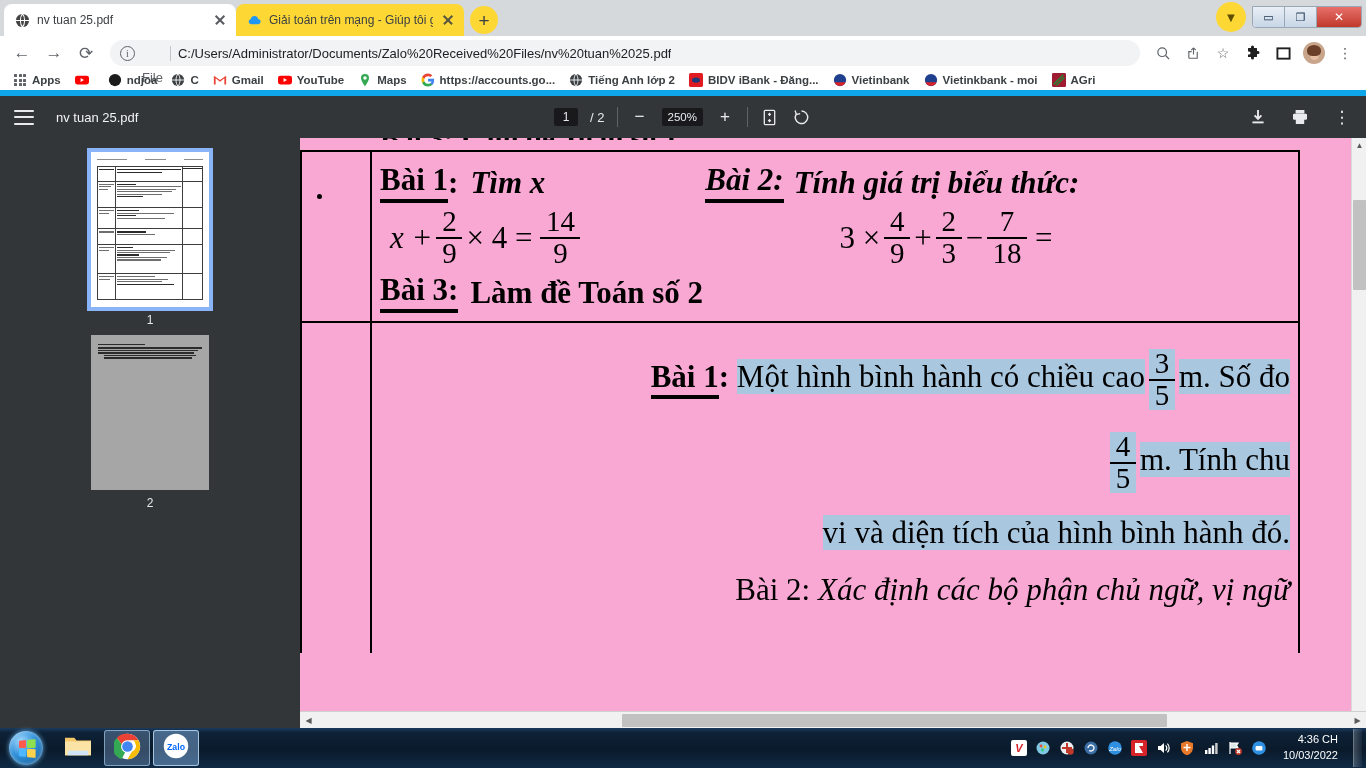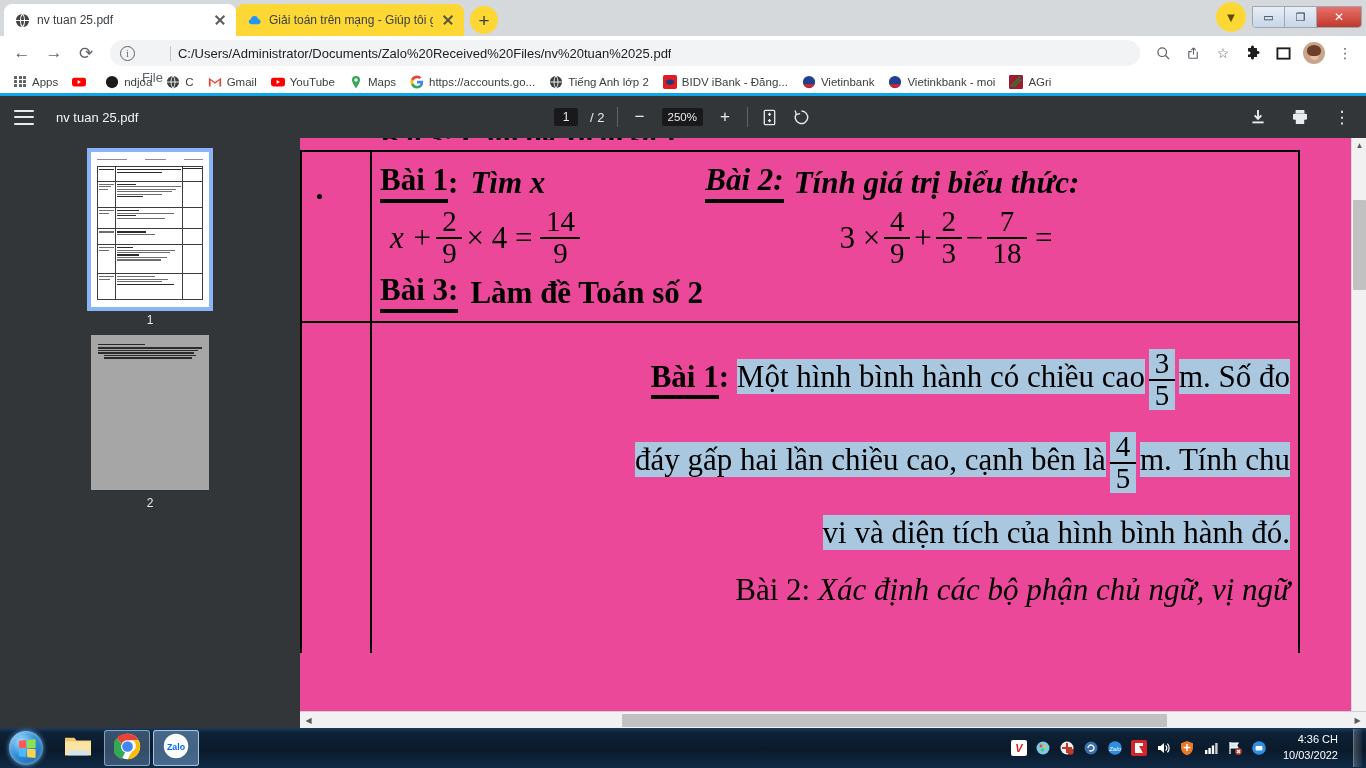--- a/index.html
+++ b/index.html
@@ -68,21 +68,21 @@
   .omni-url { font-size:13px; color:#202124; white-space:nowrap; overflow:hidden; }
   .tb-icon { width:26px; height:26px; display:flex; align-items:center; justify-content:center; color:#5f6368; font-size:14px; flex:0 0 26px; }
   .avatar { width:22px; height:22px; border-radius:50%; overflow:hidden; flex:0 0 22px; margin:0 3px;
             background:#c9a58c; position:relative; }
   .avatar::after { content:""; position:absolute; left:4px; top:3px; width:14px; height:11px; border-radius:50% 50% 40% 40%;
                    background:#6b3f2a; }
   .avatar::before { content:""; position:absolute; left:7px; top:9px; width:9px; height:9px; border-radius:50%; background:#e8bfa5; }
 
   
   .bookmarks { height:26px; display:flex; align-items:center; gap:0; padding:0 6px; background:#fff;
-               border-bottom:3px solid #0ea5e9; font-size:11.5px; color:#3c4043; overflow:hidden; }
+               border-bottom:6px solid #0ea5e9; font-size:11.5px; color:#3c4043; overflow:hidden;font-weight:bold; }
   .bm { display:flex; align-items:center; gap:5px; padding:0 7px; height:22px; white-space:nowrap; }
   .bm-ico { width:14px; height:14px; flex:0 0 14px; display:flex; align-items:center; justify-content:center; }
   .grid-ico { display:grid; grid-template-columns:repeat(3,3px); grid-template-rows:repeat(3,3px); gap:1.3px; }
   .grid-ico i { background:#5f6368; border-radius:.5px; display:block; }
 
   
   .pdfbar { height:42px; background:#323639; display:flex; align-items:center; padding:0 14px; color:#e8eaed; }
   .hamburger { width:20px; height:15px; display:flex; flex-direction:column; justify-content:space-between; margin-right:22px; }
   .hamburger span { display:block; height:2px; background:#e8eaed; border-radius:1px; }
   .pdf-title { font-size:13px; color:#f1f3f4; }
@@ -110,21 +110,21 @@
   .mini-table { flex:1 1 auto; border:1px solid #3d3d3d; display:flex; flex-direction:column; margin-top:3px; }
   .mini-row { flex:1 1 auto; display:flex; border-bottom:1px solid #3d3d3d; }
   .mini-row:last-child { border-bottom:none; }
   .mini-c1 { width:17%; border-right:1px solid #3d3d3d; padding:1px; }
   .mini-c2 { flex:1 1 auto; border-right:1px solid #3d3d3d; padding:1px; }
   .mini-c3 { width:18%; }
   .ln { height:1.3px; background:#6e6e6e; margin:1.2px 0; }
   .ln.d { background:#2b2b2b; }
   .mini2 { position:absolute; left:7px; right:7px; top:8px; }
 
-  .pageview { flex:1 1 auto; position:relative; background:#ec4899; overflow:hidden; }
+  .pageview { flex:1 1 auto; position:relative; background:#f9a8d4; overflow:hidden; }
   .page { position:absolute; left:0; top:0; width:1055px; background:#fff; }
 
   
   .doc { font-family:"Liberation Serif", serif; color:#000; }
   .cut-top { position:absolute; left:80px; top:-16px; font-size:29px; font-weight:bold; white-space:nowrap;
              overflow:hidden; height:18px; }
 
   .tbl-outer { position:absolute; left:0; top:12px; width:1000px; border-top:2px solid #000; }
   .row { display:flex; border-bottom:2px solid #000; }
   .cell-narrow { width:72px; border-right:2px solid #000; border-left:2px solid #000; position:relative; }
@@ -646,21 +646,21 @@
                 <div class="para">
                   <span class="bai-lbl" style="font-weight:bold;">Bài 1</span><span style="font-weight:bold;">:</span>
                   <span class="hl">Một hình bình hành có chiều cao</span><span class="frac hl">
                     <span class="num">3</span>
                     <span class="bar"></span>
                     <span class="den">5</span>
                   </span><span class="hl">m. Số đo</span>
                 </div>
 
                 <div class="para" style="margin-top:22px;">
-                  <span class="hl">đáy gấp hai lần chiều cao, cạnh bên là</span><span class="frac hl">
+                  <span class="frac hl">
                     <span class="num">4</span>
                     <span class="bar"></span>
                     <span class="den">5</span>
                   </span><span class="hl">m. Tính chu</span>
                 </div>
 
                 <div class="para" style="margin-top:24px;">
                   <span class="hl">vi và diện tích của hình bình hành đó.</span>
                 </div>
 

